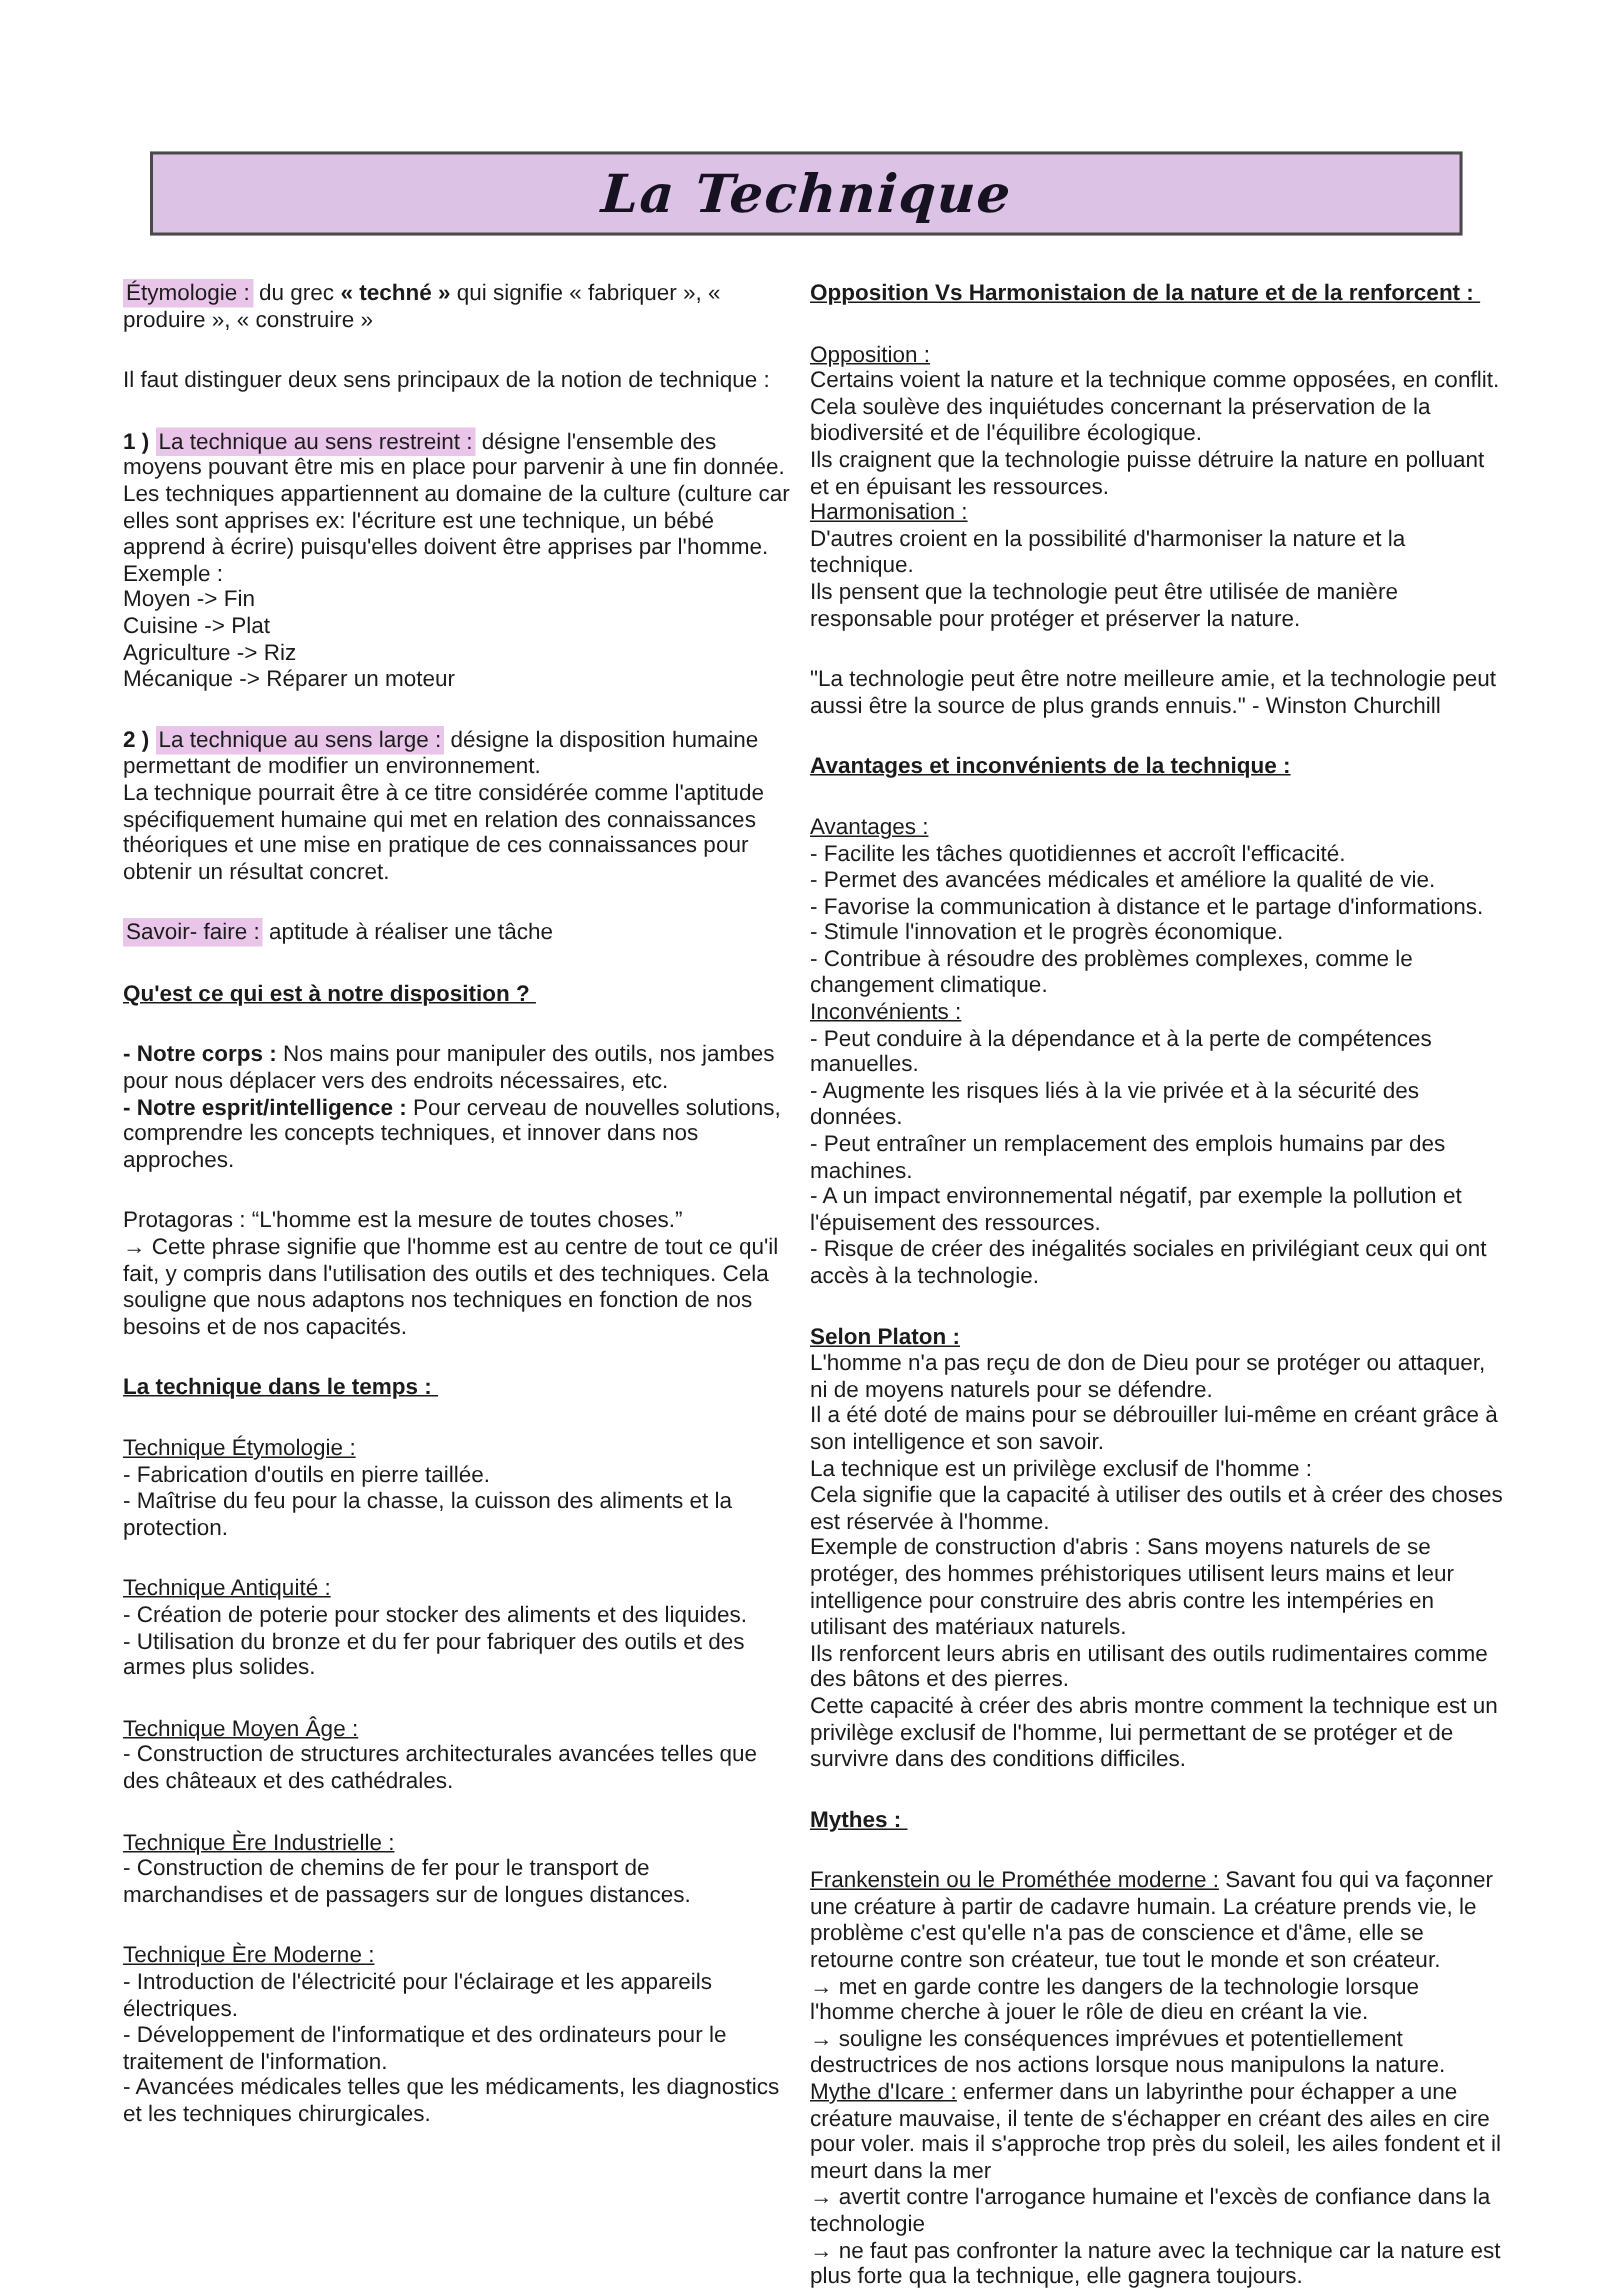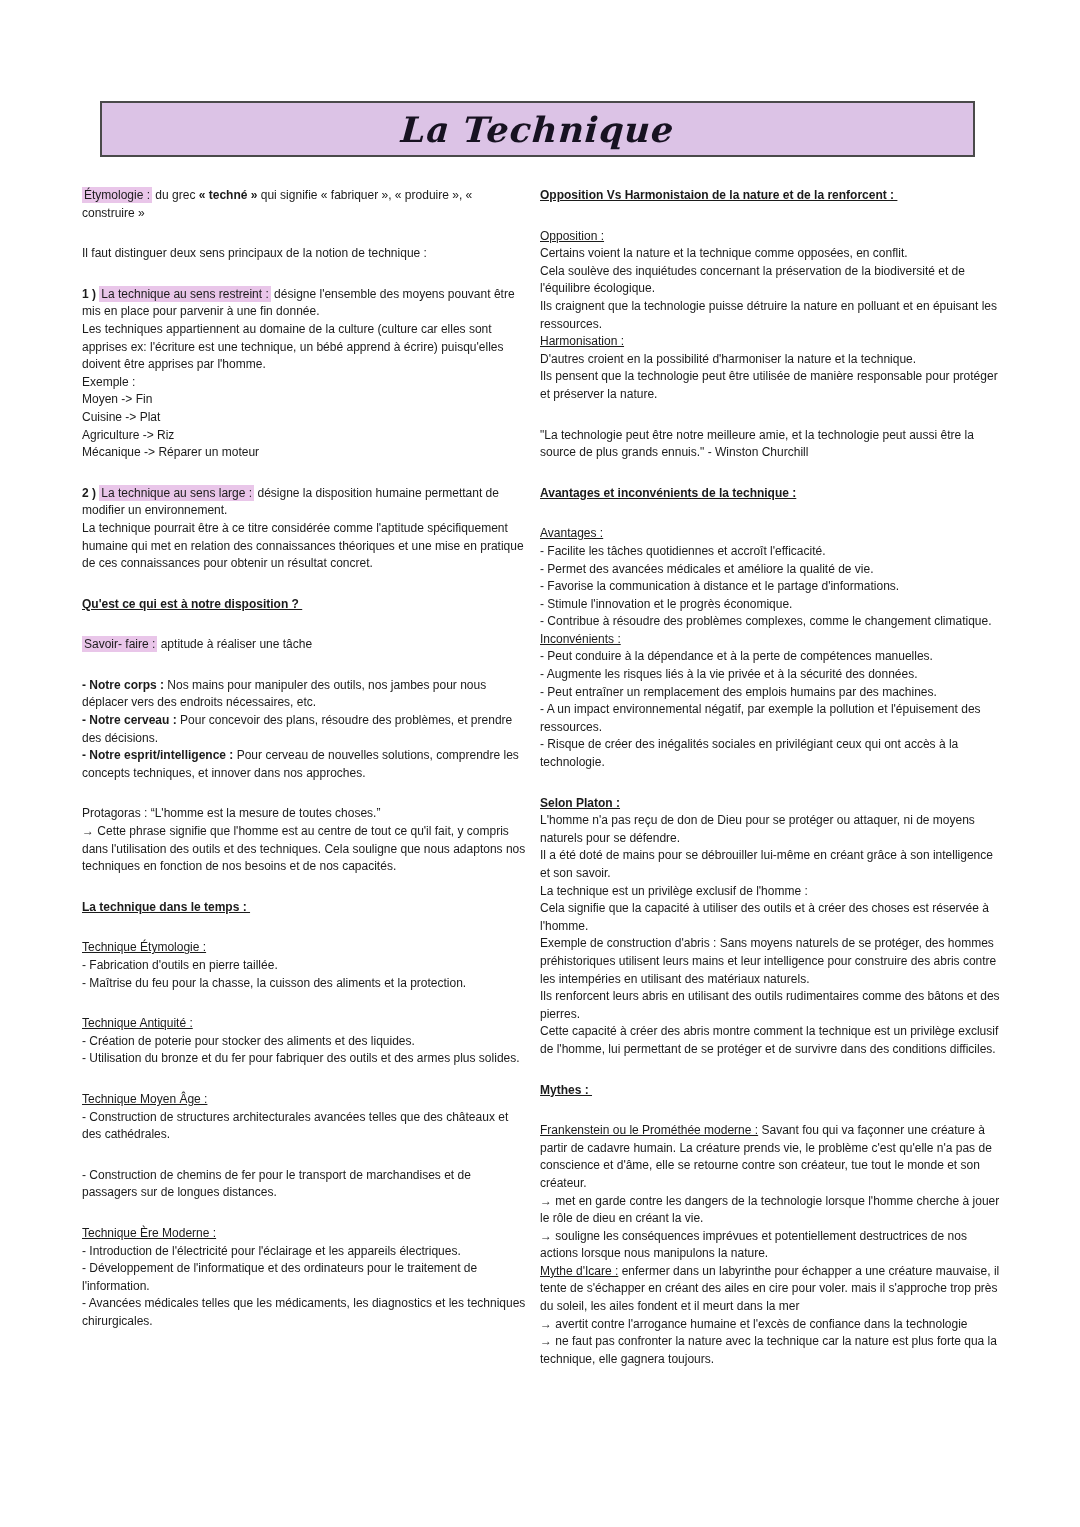--- a/index.html
+++ b/index.html
@@ -26,21 +26,21 @@
   }
   .title{
     font-family:"DejaVu Serif",serif;
     font-style:italic;font-weight:700;
     font-size:35px;line-height:1;
     letter-spacing:1px;color:#171221;
     transform:skewX(-4deg);
   }
   .col{
     position:absolute;top:187px;
-    font-size:12px;line-height:17.6px;
+    font-size:15px;line-height:17.6px;
   }
   .col-left{left:82px;width:445px;}
   .col-right{left:540px;width:466px;}
   .block{margin-top:23px;}
   .block:first-child{margin-top:0;}
   .line{min-height:17.6px;}
   .run{white-space:pre-wrap;}
   .run-b{font-weight:700;}
   .run-i{}
   .run-u{text-decoration:underline;}
@@ -67,28 +67,27 @@
         <div class="line"><span class="run run-i">Moyen -&gt; Fin</span></div>
         <div class="line"><span class="run run-i">Cuisine -&gt; Plat</span></div>
         <div class="line"><span class="run run-i">Agriculture -&gt; Riz</span></div>
         <div class="line"><span class="run run-i">Mécanique -&gt; Réparer un moteur</span></div>
       </div>
       <div class="block">
         <div class="line"><span class="run run-b">2 ) </span><span class="run run-h">La technique au sens large :</span><span class="run"> désigne la disposition humaine permettant de modifier un environnement.</span></div>
         <div class="line"><span class="run">La technique pourrait être à ce titre considérée comme l'aptitude spécifiquement humaine qui met en relation des connaissances théoriques et une mise en pratique de ces connaissances pour obtenir un résultat concret.</span></div>
       </div>
       <div class="block">
+        <div class="line"><span class="run run-h">Savoir- faire :</span><span class="run"> aptitude à réaliser une tâche</span></div>
+      </div>
+      <div class="block">
         <div class="line"><span class="run run-b run-u">Qu'est ce qui est à notre disposition ? </span></div>
       </div>
       <div class="block">
-        <div class="line"><span class="run run-h">Savoir- faire :</span><span class="run"> aptitude à réaliser une tâche</span></div>
-      </div>
-      <div class="block">
         <div class="line"><span class="run run-b">- Notre corps :</span><span class="run"> Nos mains pour manipuler des outils, nos jambes pour nous déplacer vers des endroits nécessaires, etc.</span></div>
-        <div class="line"><span class="run run-b">- Notre cerveau :</span><span class="run"> Pour concevoir des plans, résoudre des problèmes, et prendre des décisions.</span></div>
         <div class="line"><span class="run run-b">- Notre esprit/intelligence :</span><span class="run"> Pour cerveau de nouvelles solutions, comprendre les concepts techniques, et innover dans nos approches.</span></div>
       </div>
       <div class="block">
         <div class="line"><span class="run">Protagoras : “L'homme est la mesure de toutes choses.”</span></div>
         <div class="line"><span class="run">→ Cette phrase signifie que l'homme est au centre de tout ce qu'il fait, y compris dans l'utilisation des outils et des techniques. Cela souligne que nous adaptons nos techniques en fonction de nos besoins et de nos capacités.</span></div>
       </div>
       <div class="block">
         <div class="line"><span class="run run-b run-u">La technique dans le temps : </span></div>
       </div>
       <div class="block">
@@ -99,20 +98,21 @@
       <div class="block">
         <div class="line"><span class="run run-u">Technique Antiquité :</span></div>
         <div class="line"><span class="run">- Création de poterie pour stocker des aliments et des liquides.</span></div>
         <div class="line"><span class="run">- Utilisation du bronze et du fer pour fabriquer des outils et des armes plus solides.</span></div>
       </div>
       <div class="block">
         <div class="line"><span class="run run-u">Technique Moyen Âge :</span></div>
         <div class="line"><span class="run">- Construction de structures architecturales avancées telles que des châteaux et des cathédrales.</span></div>
       </div>
       <div class="block">
+        <div class="line"><span class="run run-u">Technique Ère Industrielle :</span></div>
         <div class="line"><span class="run">- Construction de chemins de fer pour le transport de marchandises et de passagers sur de longues distances.</span></div>
       </div>
       <div class="block">
         <div class="line"><span class="run run-u">Technique Ère Moderne :</span></div>
         <div class="line"><span class="run">- Introduction de l'électricité pour l'éclairage et les appareils électriques.</span></div>
         <div class="line"><span class="run">- Développement de l'informatique et des ordinateurs pour le traitement de l'information.</span></div>
         <div class="line"><span class="run">- Avancées médicales telles que les médicaments, les diagnostics et les techniques chirurgicales.</span></div>
       </div>
     </div>
   <div class="col col-right" id="col-right">

